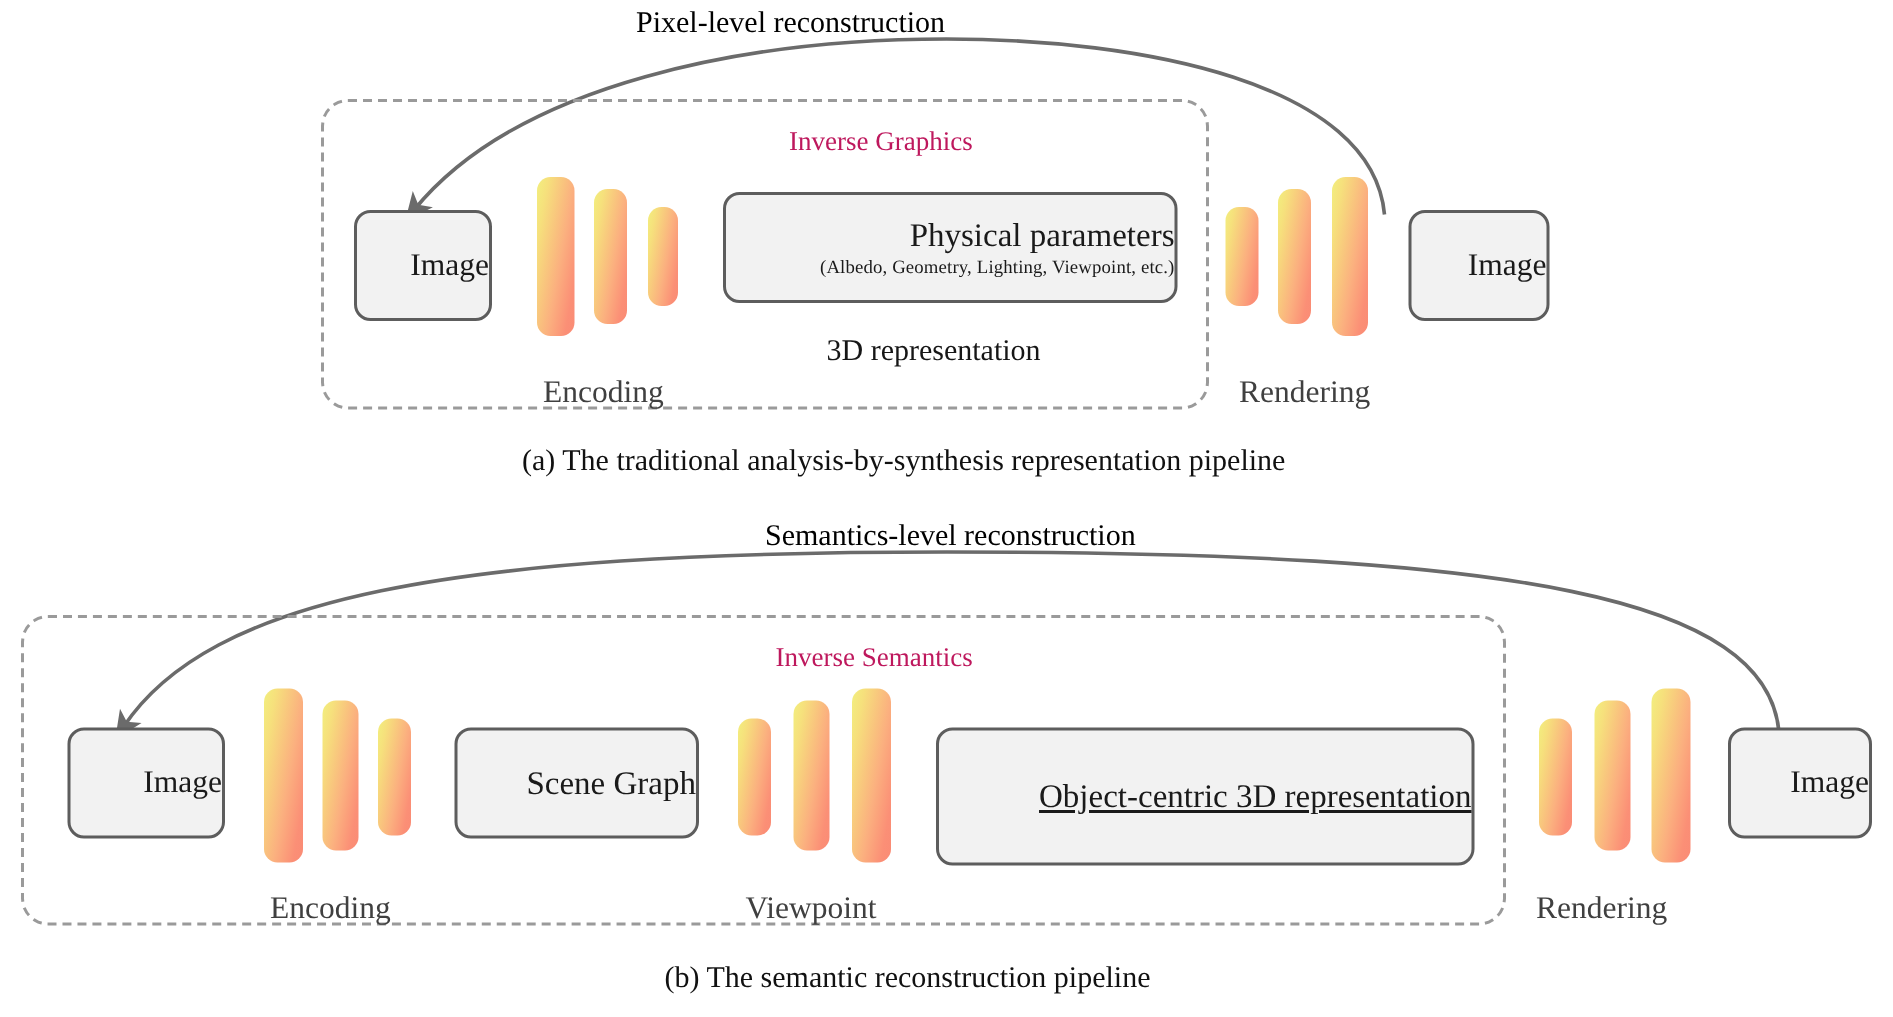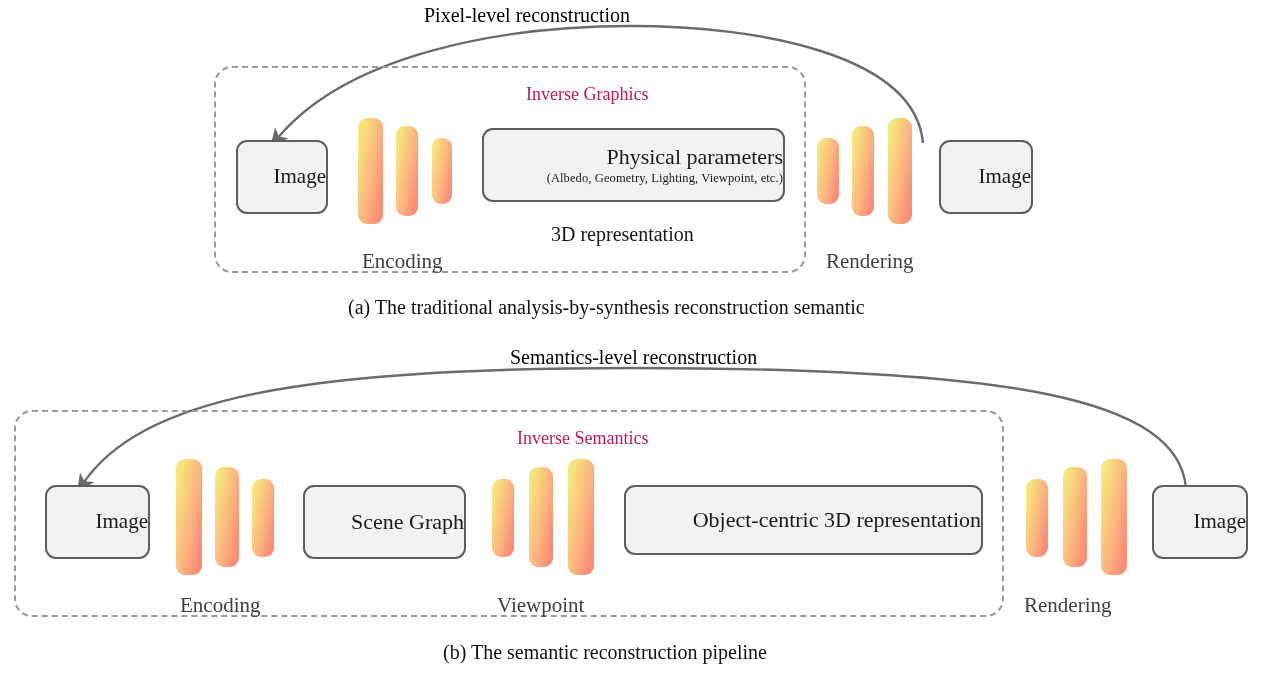--- a/index.html
+++ b/index.html
@@ -98,21 +98,21 @@
   <div class="bar" style="left:817px;top:138px;width:22px;height:66px;"></div>
   <div class="bar" style="left:852px;top:126px;width:22px;height:90px;"></div>
   <div class="bar" style="left:888px;top:118px;width:24px;height:106px;"></div>
 
   <div class="lbl group" style="left:826px;top:249px;">Rendering</div>
 
   <div class="node small" style="left:939px;top:140px;width:94px;height:74px;">
     <span class="main">Image</span>
   </div>
 
-  <div class="lbl caption" style="left:348px;top:296px;">(a) The traditional analysis-by-synthesis reconstruction semantic</div>
+  <div class="lbl caption" style="left:348px;top:296px;">(a) The traditional analysis-by-synthesis representation pipeline</div>
 
   <div class="lbl arc-title" style="left:510px;top:346px;">Semantics-level reconstruction</div>
 
   <div class="dashed-box" style="left:14px;top:410px;width:990px;height:207px;"></div>
 
   <div class="lbl inner-title" style="left:517px;top:428px;">Inverse Semantics</div>
 
   <div class="node small" style="left:45px;top:485px;width:105px;height:74px;">
     <span class="main">Image</span>
   </div>
@@ -126,21 +126,21 @@
   <div class="node" style="left:303px;top:485px;width:163px;height:74px;">
     <span class="main">Scene Graph</span>
   </div>
 
   <div class="bar" style="left:492px;top:479px;width:22px;height:78px;"></div>
   <div class="bar" style="left:529px;top:467px;width:24px;height:100px;"></div>
   <div class="bar" style="left:568px;top:459px;width:26px;height:116px;"></div>
 
   <div class="lbl group" style="left:497px;top:593px;">Viewpoint</div>
 
-  <div class="node" style="left:624px;top:485px;width:359px;height:70px;">
+  <div class="node" style="left:624px;top:485px;width:359px;height:92px;text-decoration:underline;">
     <span class="main">Object-centric 3D representation</span>
   </div>
 
   <div class="bar" style="left:1026px;top:479px;width:22px;height:78px;"></div>
   <div class="bar" style="left:1063px;top:467px;width:24px;height:100px;"></div>
   <div class="bar" style="left:1101px;top:459px;width:26px;height:116px;"></div>
 
   <div class="lbl group" style="left:1024px;top:593px;">Rendering</div>
 
   <div class="node small" style="left:1152px;top:485px;width:96px;height:74px;">

